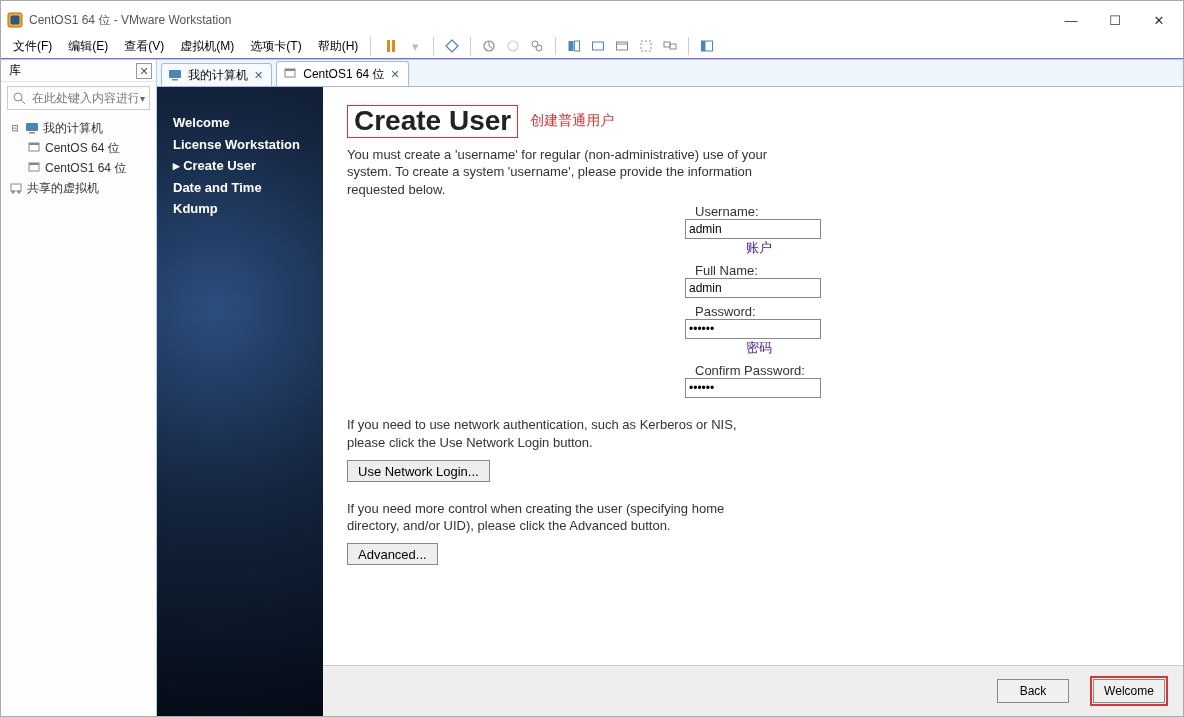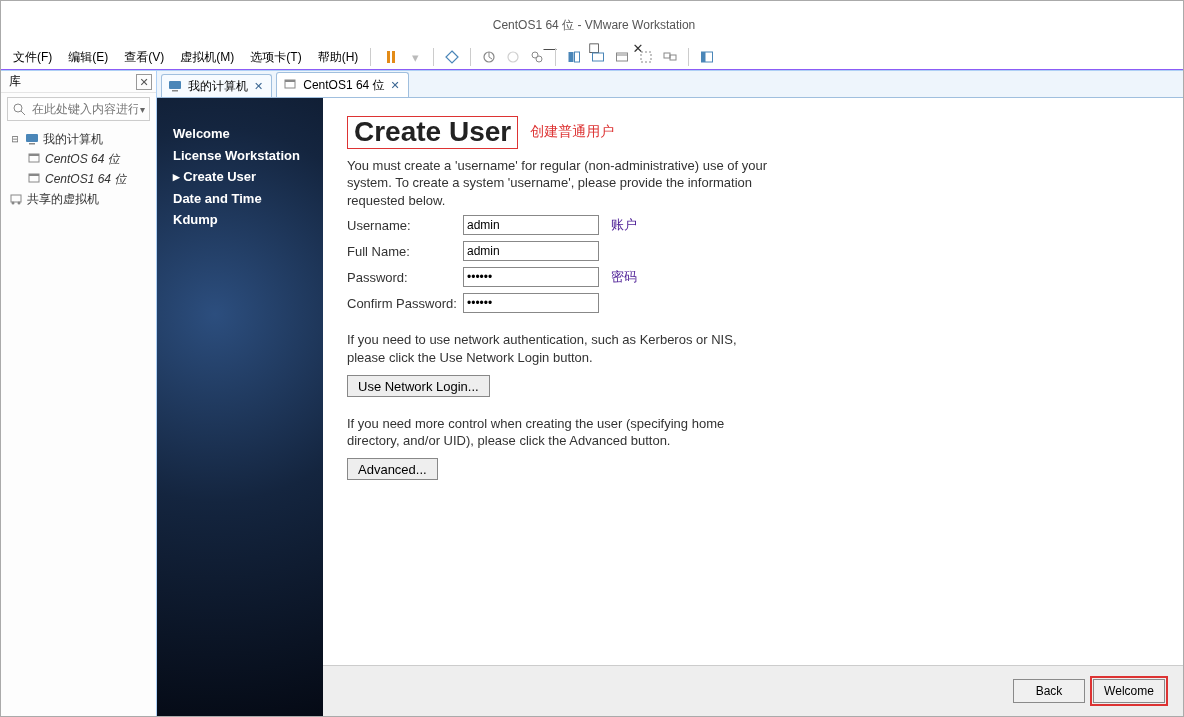--- a/index.html
+++ b/index.html
@@ -16,23 +16,22 @@
     flex-direction: column;
     border: 1px solid #aaa;
     box-sizing: border-box;
     background: #fff;
     position: relative;
   }
   .titlebar {
     height: 28px;
     display: flex;
     align-items: center;
-    padding: 16px 2px 0 6px;
+    padding: 5px 2px 0 6px;
     color: #555;
-    flex-direction: column;
   }
   .titlebar .app-icon { width: 16px; height: 16px; margin-right: 6px; }
   .titlebar .title { flex: 0 0 auto; }
   .titlebar .spacer { flex: 1; }
   .win-controls { display: flex; gap: 0; }
   .win-btn {
     width: 44px; height: 28px;
     display: flex; align-items: center; justify-content: center;
     font-size: 13px; color: #333;
   }
@@ -82,21 +81,21 @@
     height:22px;
     padding:0 4px;
   }
   .lib-search .mag { width:14px; height:14px; margin-right:4px; }
   .lib-search input { border:none; outline:none; flex:1; font-size:12px; height:18px; min-width: 0; }
   .lib-search .dd { font-size:10px; color:#666; }
   .lib-tree { padding:4px 0 0 8px; font-size:12px; color:#333; flex:1; overflow:auto; }
   .tree-row { display:flex; align-items:center; height:20px; gap:4px; }
   .twist { font-size: 9px; color: #666; width: 12px; text-align: center; }
   .tree-row .ti { width:14px; height:14px; display:inline-block; }
-  .tl2 { padding-left: 18px; font-style: italic; }
+  .tl2 { padding-left: 18px; }
 
   .content-col { flex:1; display:flex; flex-direction:column; min-width:0; }
   .doctabs {
     height:26px;
     display:flex; align-items:flex-end;
     padding-left:4px;
     background:#eef5fc;
     border-bottom:1px solid #a0bfde;
   }
   .doctab {
@@ -137,21 +136,21 @@
     background: #fff;
     display: flex;
     flex-direction: column;
     position: relative;
   }
   .gc-inner { padding: 18px 24px; color:#333; font-size:13px; flex:1; }
   .h1row { display:flex; align-items:center; gap:12px; margin-bottom: 8px; }
   .h1 { font-size:28px; font-weight:bold; color:#222; border:1px solid #d33; padding:0 6px; line-height:1.1; }
   .redlabel { color:#d33; font-size:14px; }
   .desc { max-width:420px; line-height:1.35; margin-bottom:2px; }
-  .frow { display:flex; align-items:center; margin:6px 0; }
+  .frow { display:flex; align-items:center; margin:6px 0;flex-direction:column; }
   .flabel { width: 116px; }
   .ftext {
     width: 128px;
     height: 18px;
     border:1px solid #888;
     padding:0 3px;
     font-size:12px;
     font-family: inherit;
   }
   .fann { color:#4c1d95; margin-left:12px; font-size:13px; }
@@ -162,21 +161,21 @@
     background:#eee;
     padding:2px 10px;
     font-size:13px;
     height:22px;
     line-height:18px;
   }
   .footer {
     height:50px;
     display:flex; align-items:center; justify-content:flex-end;
     padding: 0 18px;
-    gap:8px;
+    gap:24px;
     background:#eee;
     border-top:1px solid #ccc;
   }
   .nav-btn {
     width:72px; height:24px;
     border:1px solid #8a8a8a;
     background:#f0f0f0;
     font-size:12px;
     display:flex;align-items:center;justify-content:center;
   }

